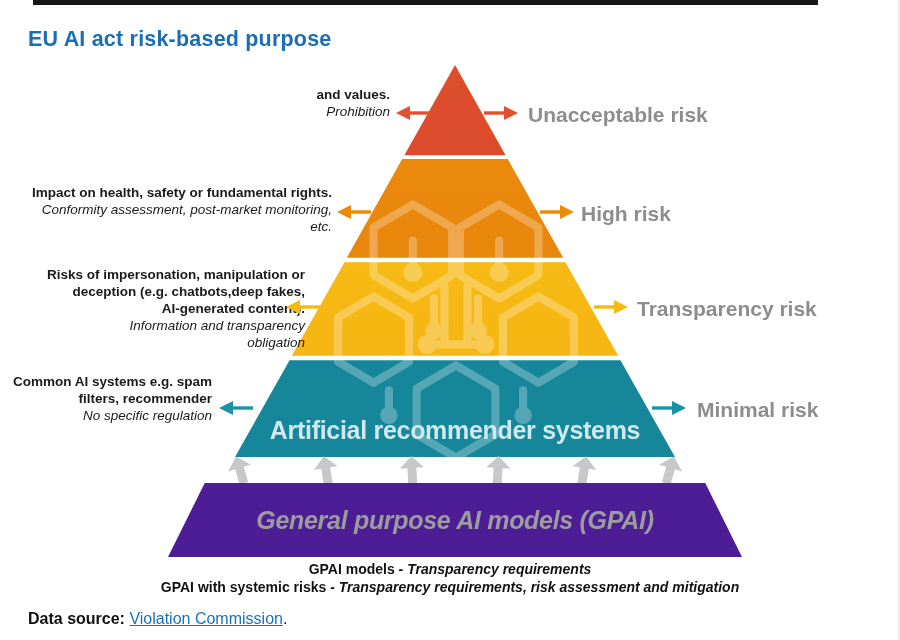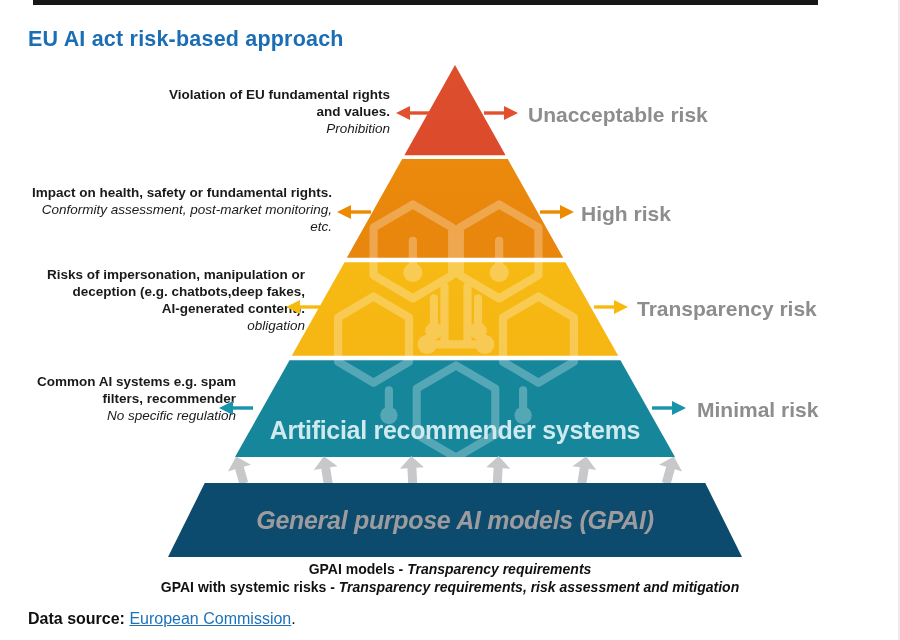--- a/index.html
+++ b/index.html
@@ -22,40 +22,40 @@
   .ai-label{position:absolute;left:0;right:0;top:351px;text-align:center;font-size:25px;
     font-weight:700;color:#cfeaee;letter-spacing:-.3px;white-space:nowrap;}
   
   .ann{position:absolute;text-align:right;font-size:13.5px;line-height:17px;color:#1a1a1a;white-space:nowrap;}
   .ann .b{font-weight:700;}
   .ann .i{font-style:italic;font-weight:400;}
   
   .risk-label{position:absolute;font-size:21px;font-weight:700;color:#8d8d8d;white-space:nowrap;}
   .arr{position:absolute;width:34px;height:14px;}
   
-  .gpai{position:absolute;left:168px;top:483px;width:574px;height:74px;background:#0c4a6e;
+  .gpai{position:absolute;left:168px;top:483px;width:574px;height:74px;background:#4c1d95;
     clip-path:polygon(6.4% 0%,93.6% 0%,100% 100%,0% 100%);text-align:center;}
   .gpai-label{font-size:25px;font-weight:700;font-style:italic;color:#9c9c9e;
     line-height:74px;letter-spacing:-.3px;white-space:nowrap;}
   .uparr{position:absolute;width:24px;height:28px;}
   .note-line{position:absolute;left:0;width:900px;text-align:center;font-size:14px;color:#111;white-space:nowrap;}
   .note-line .b{font-weight:700;}
   .note-line .i{font-style:italic;font-weight:600;}
   
   .source{position:absolute;left:28px;top:610px;font-size:16px;color:#101010;}
   .source .pre{font-weight:600;}
   .source a{color:#1b72ba;text-decoration:underline;cursor:pointer;}
 </style>
 </head>
 <body>
 
 <div class="topline"></div>
 <div class="rightline"></div>
 
-<div class="title">EU AI act risk-based approach</div>
+<div class="title">EU AI act risk-based purpose</div>
 
 <div class="pyr">
   <div class="tier t1"></div>
   <div class="tier t2"></div>
   <div class="tier t3"></div>
   <div class="tier t4"></div>
 
   <svg class="brain" viewBox="0 0 260 290">
     <g stroke="#ffffff" stroke-width="8.5" fill="none" stroke-linejoin="round" stroke-linecap="round">
       <path d="M85 14 L126 38 L126 88 L85 112 L44 88 L44 38 Z"></path>
@@ -82,39 +82,39 @@
         <circle cx="160" cy="160" r="10"></circle>
       <circle cx="60" cy="234" r="9"></circle>
         <circle cx="200" cy="234" r="9"></circle>
     </g>
   </svg>
 
   <div class="ai-label">Artificial recommender systems</div>
 </div>
 
 <div class="ann" style="right:510px;top:86px;">
-  <div class="b">Violation of EU fundamental rights</div>
   <div class="b">and values.</div>
   <div class="i">Prohibition</div>
 </div>
 
 <div class="ann" style="right:568px;top:184px;">
   <div class="b">Impact on health, safety or fundamental rights.</div>
   <div class="i">Conformity assessment, post-market monitoring,</div>
   <div class="i">etc.</div>
 </div>
 
 <div class="ann" style="right:595px;top:266px;">
   <div class="b">Risks of impersonation, manipulation or</div>
   <div class="b">deception (e.g. chatbots,deep fakes,</div>
   <div class="b">AI-generated content).</div>
+  <div class="i">Information and transparency</div>
   <div class="i">obligation</div>
 </div>
 
-<div class="ann" style="right:664px;top:373px;">
+<div class="ann" style="right:688px;top:373px;">
   <div class="b">Common AI systems e.g. spam</div>
   <div class="b">filters, recommender</div>
   <div class="i">No specific regulation</div>
 </div>
 
 <svg class="arr" style="left:396px;top:106px;" viewBox="0 0 34 14">
   <line x1="34" y1="7" x2="13" y2="7" stroke="#e2502e" stroke-width="3.4"></line>
     <polygon points="14,0 0,7 14,14" fill="#e2502e"></polygon>
 </svg>
 <svg class="arr" style="left:337px;top:205px;" viewBox="0 0 34 14">
@@ -179,14 +179,14 @@
   <span class="b">GPAI models -</span>
   <span class="i">Transparency requirements</span>
 </div>
 <div class="note-line" style="top:579px;">
   <span class="b">GPAI with systemic risks -</span>
   <span class="i">Transparency requirements, risk assessment and mitigation</span>
 </div>
 
 <div class="source">
   <span class="pre">Data source:</span>
-  <a>European Commission</a><span>.</span>
+  <a>Violation Commission</a><span>.</span>
 </div>
 
 </body></html>

